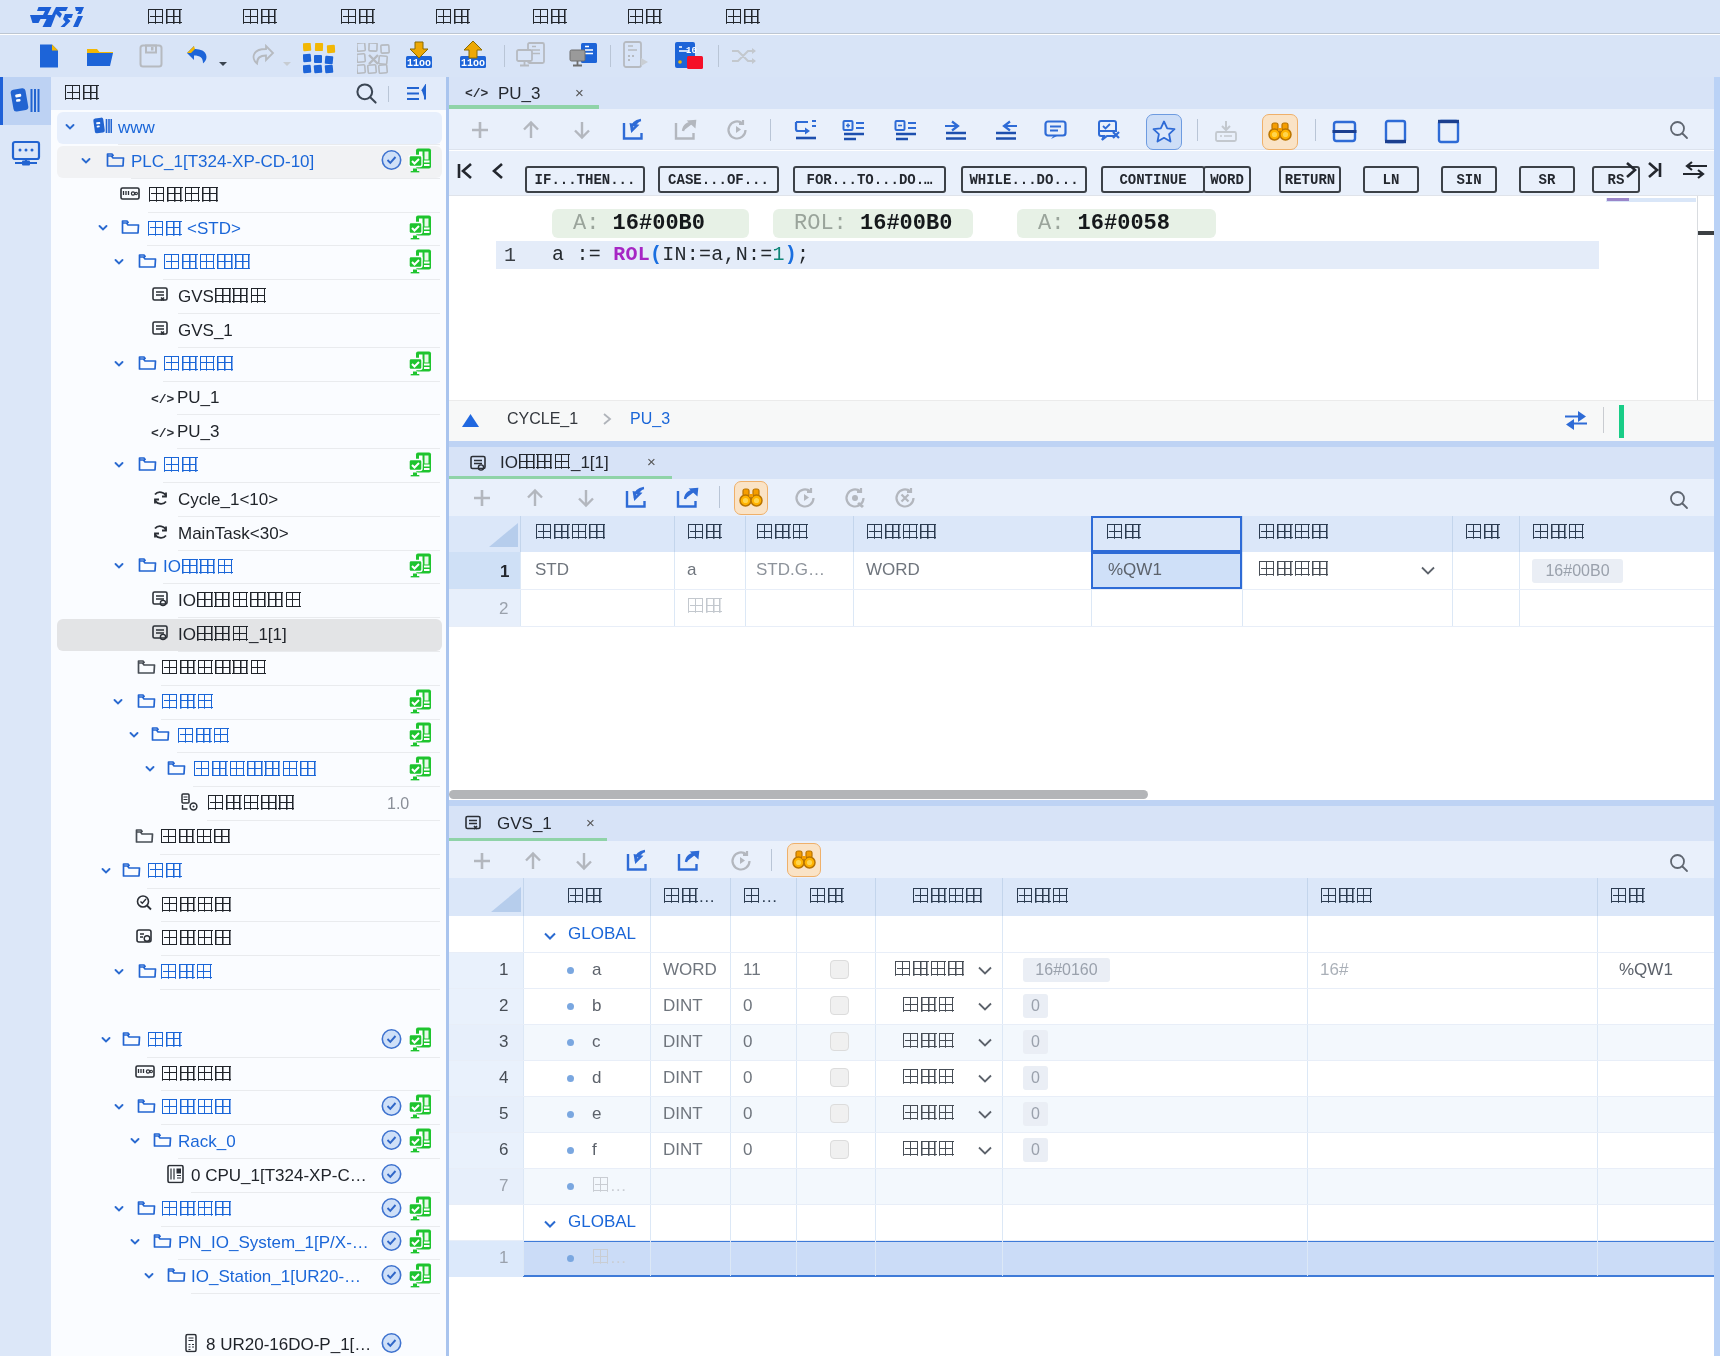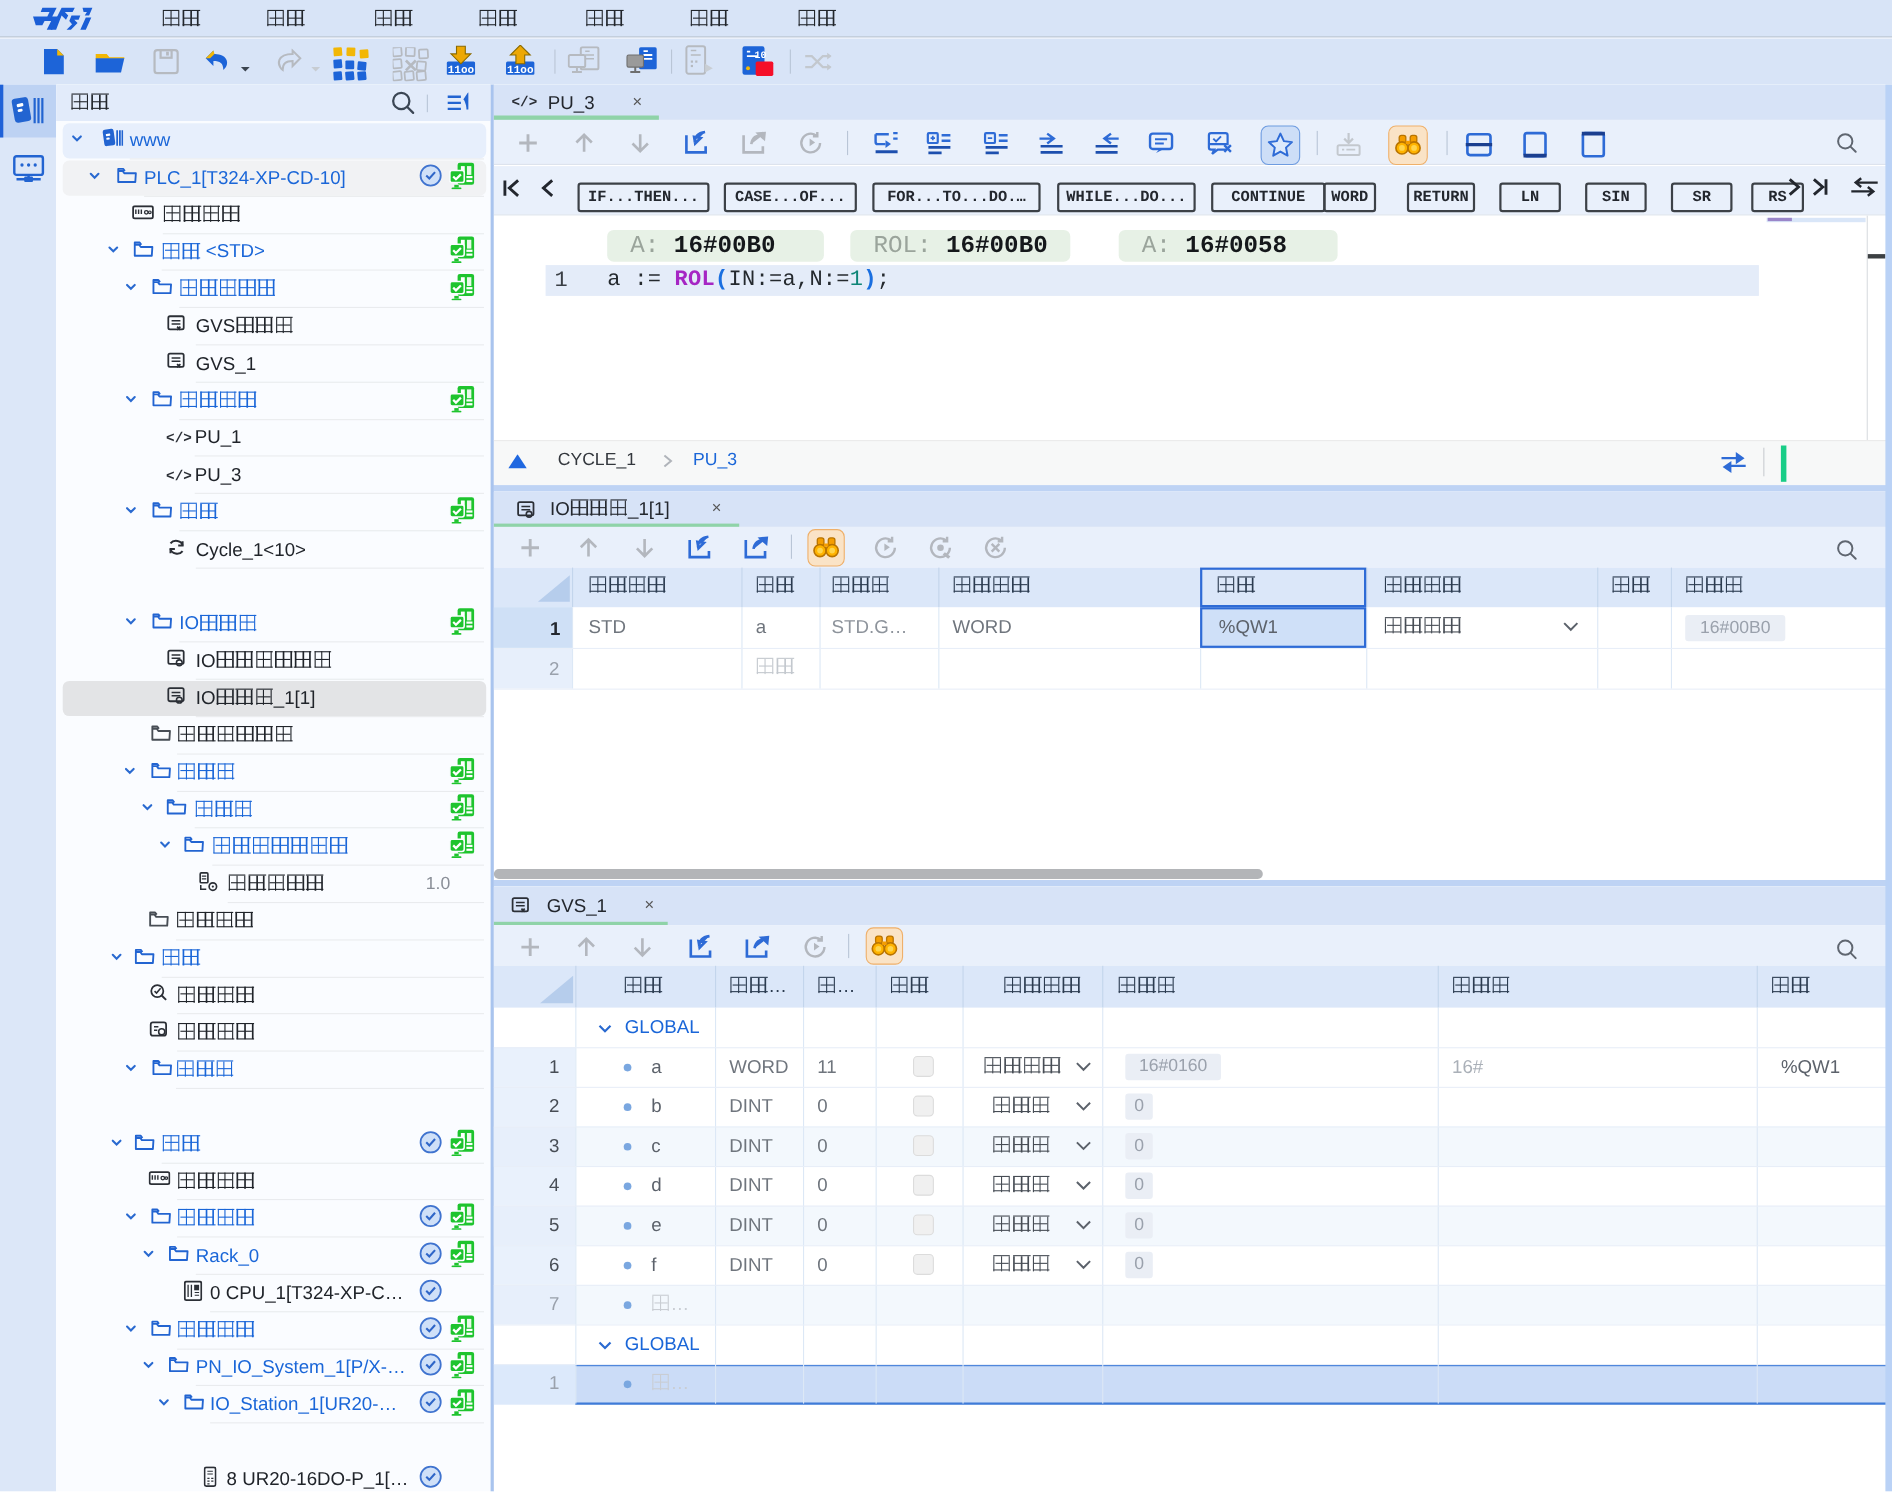--- a/index.html
+++ b/index.html
@@ -344,20 +344,28 @@
       <div class="abs" style="left:112px;right:6px;bottom:0;height:1px;background:#e9ebee"></div>
     </div>
     <div class="trow" style="top:405.8px;">
       <span class="tico" style="left:100px"><svg width="19" height="19" viewBox="0 0 19 19" fill="none">
           <path d="M4 6 A6 5 0 0 1 15 8 M15 13 A6 5 0 0 1 4 11" stroke="#2b2f36" stroke-width="1.8"></path>
           <path d="M15 4 v4 h-4 M4 15 v-4 h4" stroke="#2b2f36" stroke-width="1.8" fill="none"></path>
         </svg></span>
       <span class="ttxt" style="left:127px;color:#20242a">Cycle_1&lt;10&gt;</span>
       <div class="abs" style="left:127px;right:6px;bottom:0;height:1px;background:#e9ebee"></div>
     </div>
+    <div class="trow" style="top:439.6px;">
+      <span class="tico" style="left:100px"><svg width="19" height="19" viewBox="0 0 19 19" fill="none">
+          <path d="M4 6 A6 5 0 0 1 15 8 M15 13 A6 5 0 0 1 4 11" stroke="#2b2f36" stroke-width="1.8"></path>
+          <path d="M15 4 v4 h-4 M4 15 v-4 h4" stroke="#2b2f36" stroke-width="1.8" fill="none"></path>
+        </svg></span>
+      <span class="ttxt" style="left:127px;color:#20242a">MainTask&lt;30&gt;</span>
+      <div class="abs" style="left:127px;right:6px;bottom:0;height:1px;background:#e9ebee"></div>
+    </div>
     <div class="trow" style="top:473.4px;">
       <span class="tico" style="left:62px"><svg width="12" height="12" viewBox="0 0 12 12" fill="none">
           <path d="M2.5 4 L6 7.5 L9.5 4" stroke="#2a6ad0" stroke-width="1.9" fill="none" stroke-linecap="round" transform="rotate(0)"></path>
         </svg></span>
       <span class="tico" style="left:87px"><svg width="19" height="19" viewBox="0 0 19 19" fill="none">
           <path d="M1.5 5.5 V15.5 H17 L17.5 7.5 H7 L5.5 5.5 Z M1.5 5.5 V3.5 H6 L7.5 5.5" stroke="#2264d1" stroke-width="1.7" stroke-linejoin="round"></path>
         </svg></span>
       <span class="ttxt" style="left:112px;color:#1a66d8">IO<i class="h"></i><i class="h"></i><i class="h"></i></span>
       <span class="tico" style="left:357px"><svg width="25" height="25" viewBox="0 0 25 25" fill="none">
           <rect x="8" y="1" width="15" height="20" rx="2" fill="#1ec42e"></rect>

